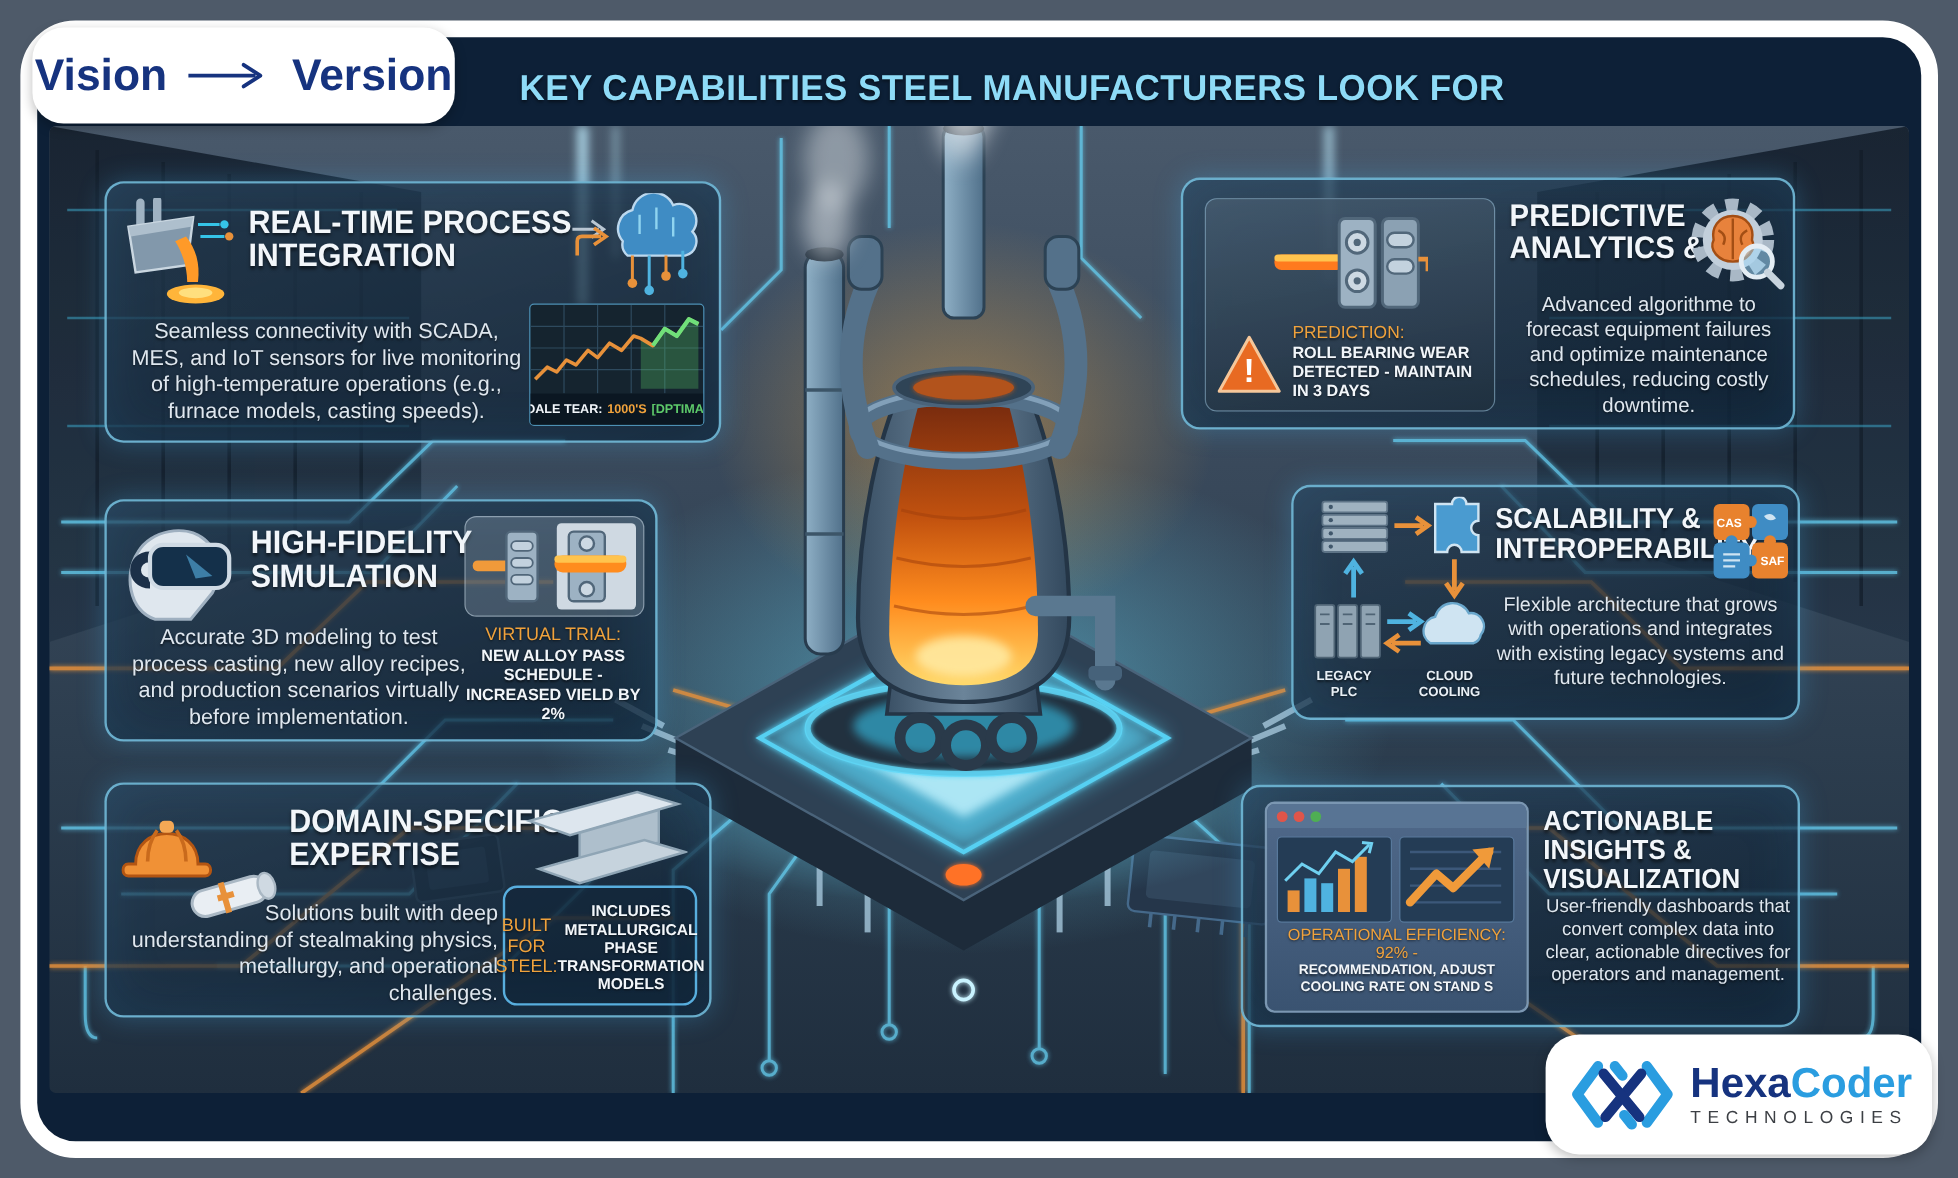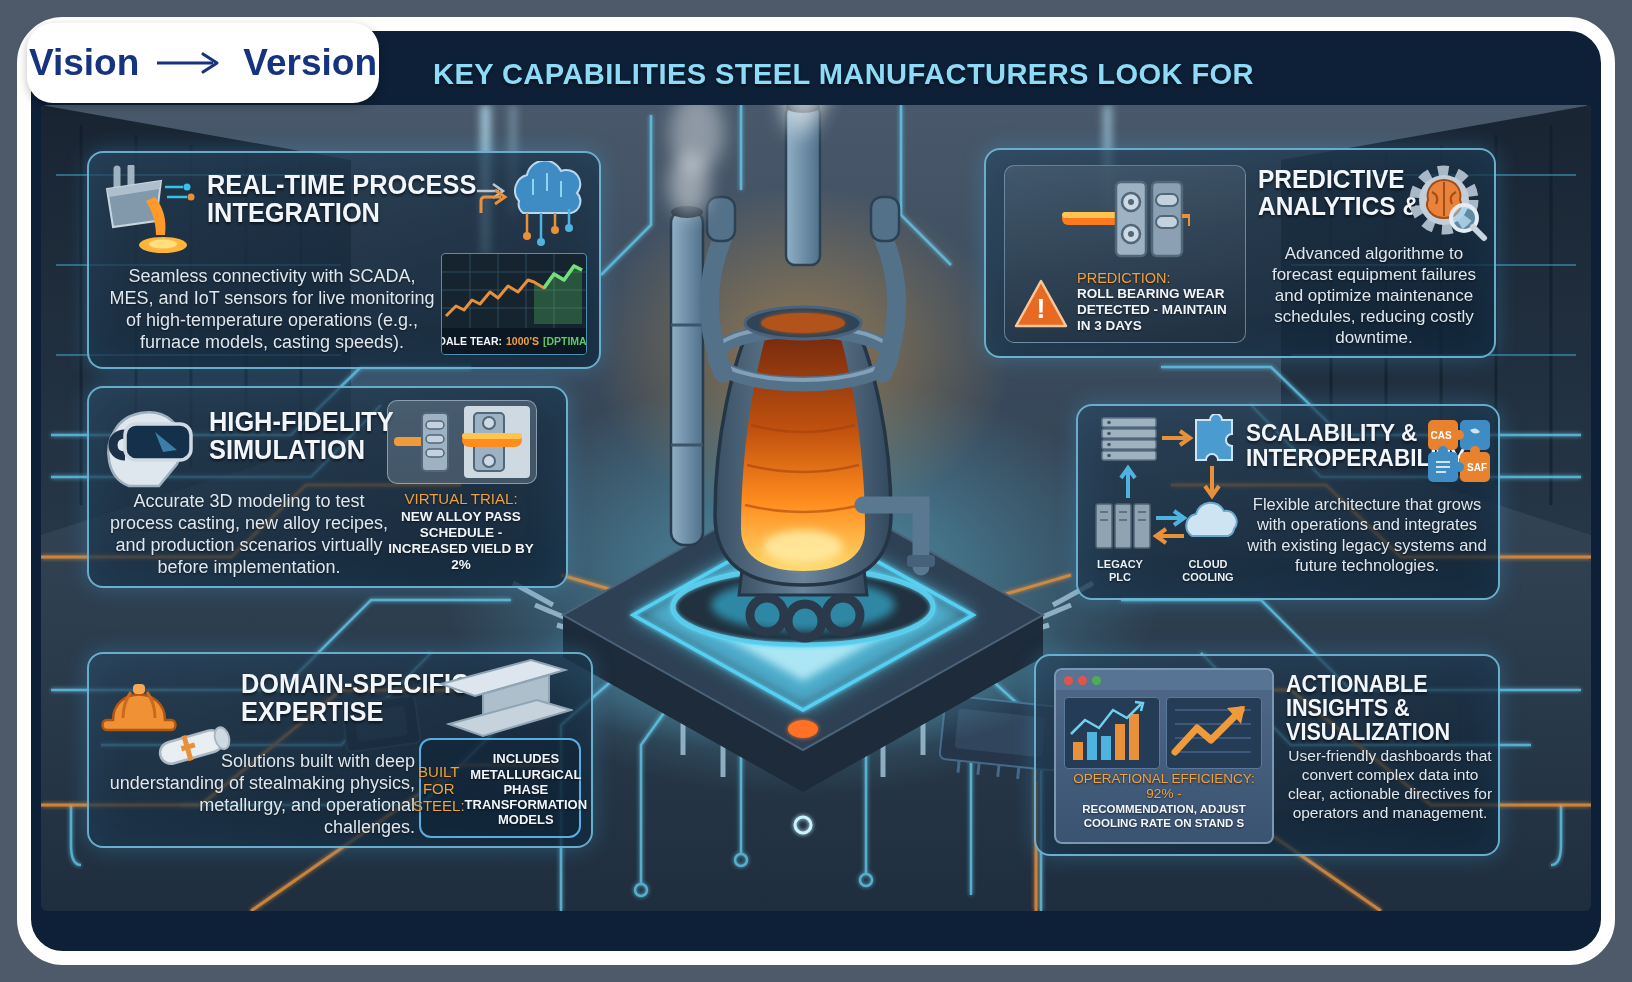--- a/index.html
+++ b/index.html
@@ -34,21 +34,21 @@
      box-shadow:0 0 22px rgba(70,170,225,.30), inset 0 0 44px rgba(60,140,200,.14);}
   .panel *{position:absolute;}
   .panel-title{color:#f2f6fa;font-weight:bold;line-height:1.05;
      text-shadow:0 2px 3px rgba(0,0,0,.6);transform:scaleX(.94);transform-origin:left top;}
   .panel-body{color:#dfe7ef;line-height:1.23;text-shadow:0 1px 2px rgba(0,0,0,.55);text-align:center;}
   .callout-label{color:#f0a23c;font-weight:normal;text-shadow:0 1px 2px rgba(0,0,0,.6);}
   .callout-text{color:#f2f6fa;font-weight:bold;line-height:1.18;text-shadow:0 1px 2px rgba(0,0,0,.6);}
 
   #panel-realtime{left:87px;top:151px;width:510px;height:214px;}
   #panel-predictive{left:984px;top:148px;width:508px;height:206px;}
-  #panel-simulation{left:87px;top:386px;width:457px;height:198px;padding-left:20px;}
+  #panel-simulation{left:87px;top:416px;width:457px;height:198px;}
   #panel-scalability{left:1076px;top:404px;width:420px;height:192px;}
   #panel-expertise{left:87px;top:652px;width:502px;height:192px;}
   #panel-insights{left:1034px;top:654px;width:462px;height:198px;}
 
   
   .rt-chart{left:352px;top:100px;width:144px;height:100px;background:#15242f;
      border:1.5px solid #4d90b4;border-radius:4px;overflow:hidden;}
   .rt-chart svg{position:absolute;left:0;top:0;}
   .rt-caption{left:0;right:0;bottom:0;height:26px;background:#0b1722;
      display:flex;align-items:center;justify-content:center;gap:4px;
@@ -579,14 +579,30 @@
       <span class="callout-label">OPERATIONAL EFFICIENCY: 92% -</span>
       <span class="callout-text">RECOMMENDATION, ADJUST COOLING RATE ON STAND S</span>
     </div>
   </div>
   <div class="panel-title" style="left:250px;top:16px;width:215px;font-size:23px">ACTIONABLE INSIGHTS &amp; VISUALIZATION</div>
   <div class="panel-body" style="left:250px;top:90px;width:208px;font-size:15.5px">User-friendly dashboards that convert complex data into clear, actionable directives for operators and management.</div>
 </div>
 
 <div id="frame"></div>
 
+<div id="hexacoder-box">
+  <svg width="94" height="72" viewBox="0 0 120 92">
+    <path d="M34,16 L12,46 L34,76" fill="none" stroke="#2a9de0" stroke-width="11" stroke-linecap="round" stroke-linejoin="round"></path>
+    <path d="M86,16 L108,46 L86,76" fill="none" stroke="#2a9de0" stroke-width="11" stroke-linecap="round" stroke-linejoin="round"></path>
+    <path d="M42,70 L80,24" stroke="#16337f" stroke-width="11" stroke-linecap="round"></path>
+    <path d="M40,24 L78,70" stroke="#16337f" stroke-width="11" stroke-linecap="round"></path>
+    <path d="M52,16 L60,26" stroke="#2a9de0" stroke-width="11" stroke-linecap="round"></path>
+    <path d="M62,68 L70,78" stroke="#2a9de0" stroke-width="11" stroke-linecap="round"></path>
+  </svg>
+  <div class="hex-text">
+    <div class="hex-brand">
+      <span style="color:#16337f">Hexa</span><span style="color:#2a9de0">Coder</span>
+    </div>
+    <div class="hex-sub">TECHNOLOGIES</div>
+  </div>
+</div>
 
 </div>
 
 </body></html>

